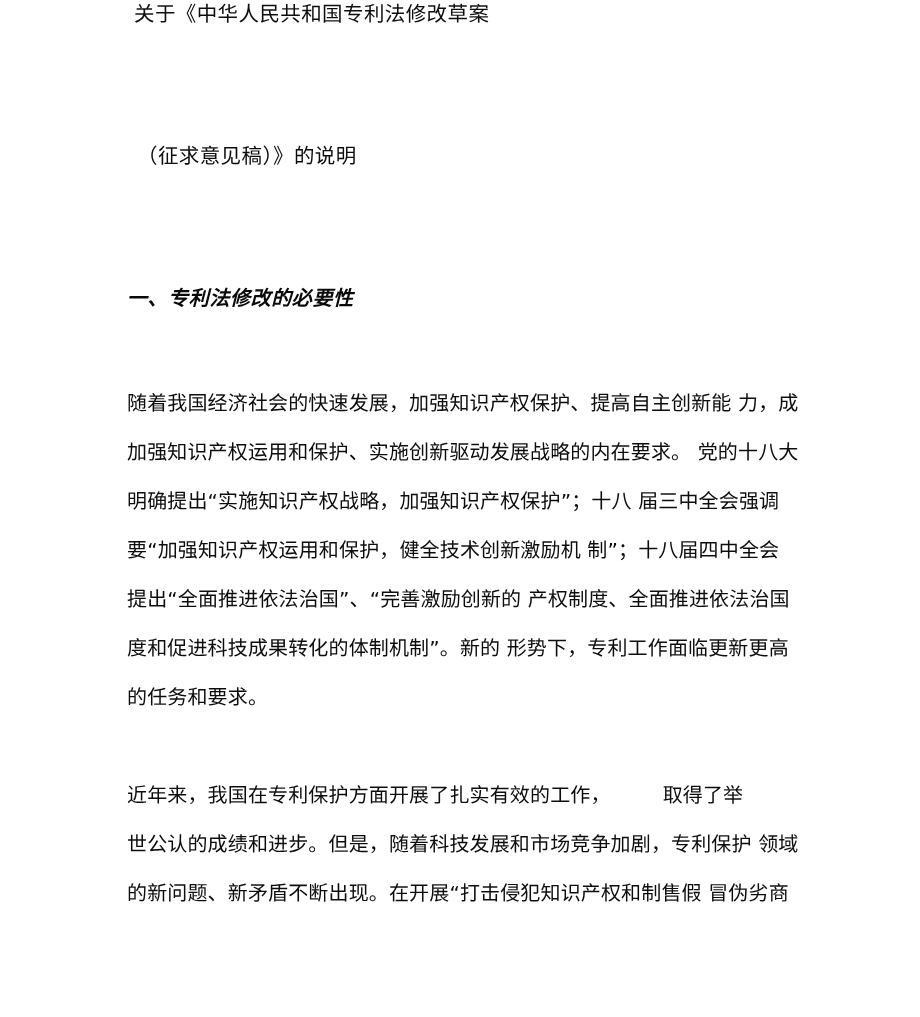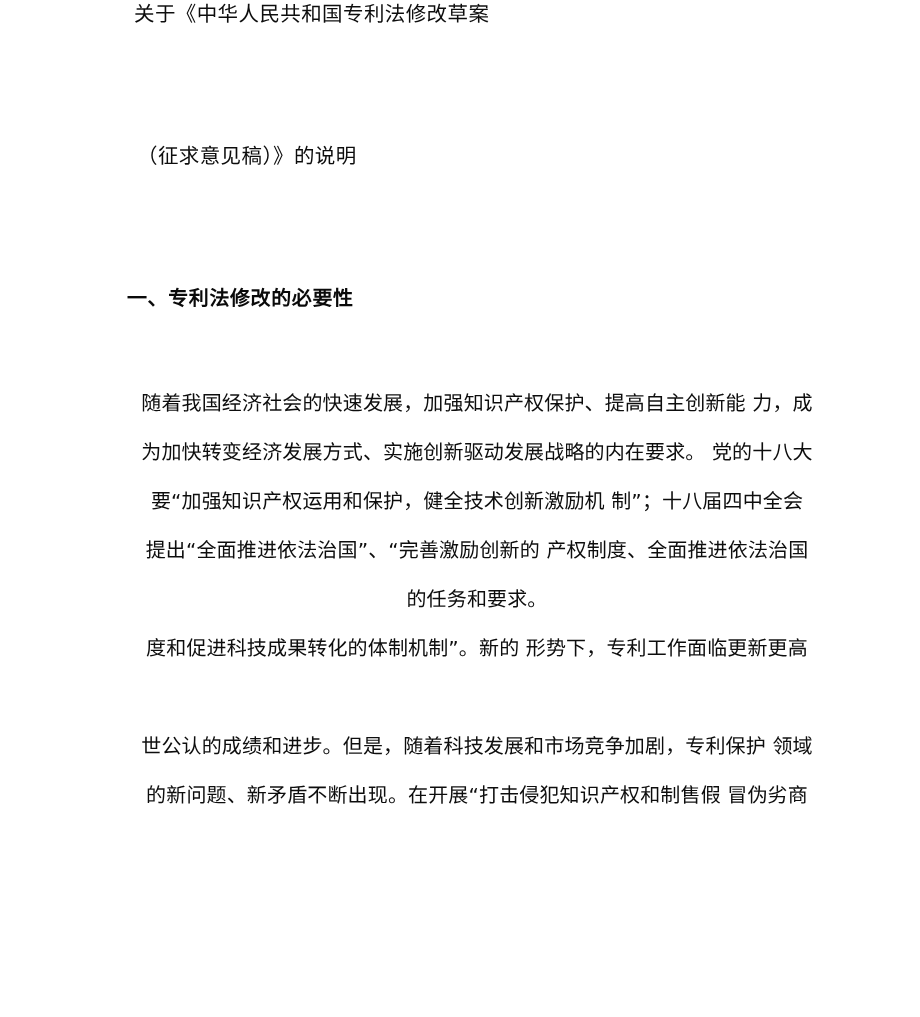--- a/index.html
+++ b/index.html
@@ -51,33 +51,33 @@
   .section-heading {
     position: absolute;
     left: 127px;
     top: 283px;
     font-size: 20px;
     line-height: 30px;
     letter-spacing: 0.6px;
     font-weight: 600;
     white-space: pre;
     color: #0a0a0a;
+    font-style: italic;
   }
 
   
   .body-block {
     position: absolute;
     left: 127px;
     top: 379px;
     width: 700px;
   }
   .para {
     margin: 0;
     padding: 0;
-    text-align: center;
   }
   .para .tline {
     font-size: 20px;
     line-height: 49px;
     height: 49px;
     letter-spacing: 0.15px;
     white-space: pre;
     color: #0d0d0d;
   }
   .para-gap {
@@ -93,29 +93,31 @@
     <div class="title-line title-line-1">关于《中华人民共和国专利法修改草案</div>
     <div class="title-line title-line-2">（征求意见稿）》的说明</div>
   </div>
 
   <div class="section-heading">一、专利法修改的必要性</div>
 
   <div class="body-block">
 
     <div class="para">
       <div class="tline">随着我国经济社会的快速发展，加强知识产权保护、提高自主创新能 力，成</div>
-      <div class="tline">为加快转变经济发展方式、实施创新驱动发展战略的内在要求。 党的十八大</div>
+      <div class="tline">加强知识产权运用和保护、实施创新驱动发展战略的内在要求。 党的十八大</div>
+      <div class="tline">明确提出“实施知识产权战略，加强知识产权保护”；十八 届三中全会强调</div>
       <div class="tline">要“加强知识产权运用和保护，健全技术创新激励机 制”；十八届四中全会</div>
       <div class="tline">提出“全面推进依法治国”、“完善激励创新的 产权制度、全面推进依法治国</div>
+      <div class="tline">度和促进科技成果转化的体制机制”。新的 形势下，专利工作面临更新更高</div>
       <div class="tline">的任务和要求。</div>
-      <div class="tline">度和促进科技成果转化的体制机制”。新的 形势下，专利工作面临更新更高</div>
     </div>
 
     <div class="para-gap"></div>
 
     <div class="para">
+      <div class="tline">近年来，我国在专利保护方面开展了扎实有效的工作，        取得了举</div>
       <div class="tline">世公认的成绩和进步。但是，随着科技发展和市场竞争加剧，专利保护 领域</div>
       <div class="tline">的新问题、新矛盾不断出现。在开展“打击侵犯知识产权和制售假 冒伪劣商</div>
     </div>
 
   </div>
 
 </div>
 
 </body></html>

